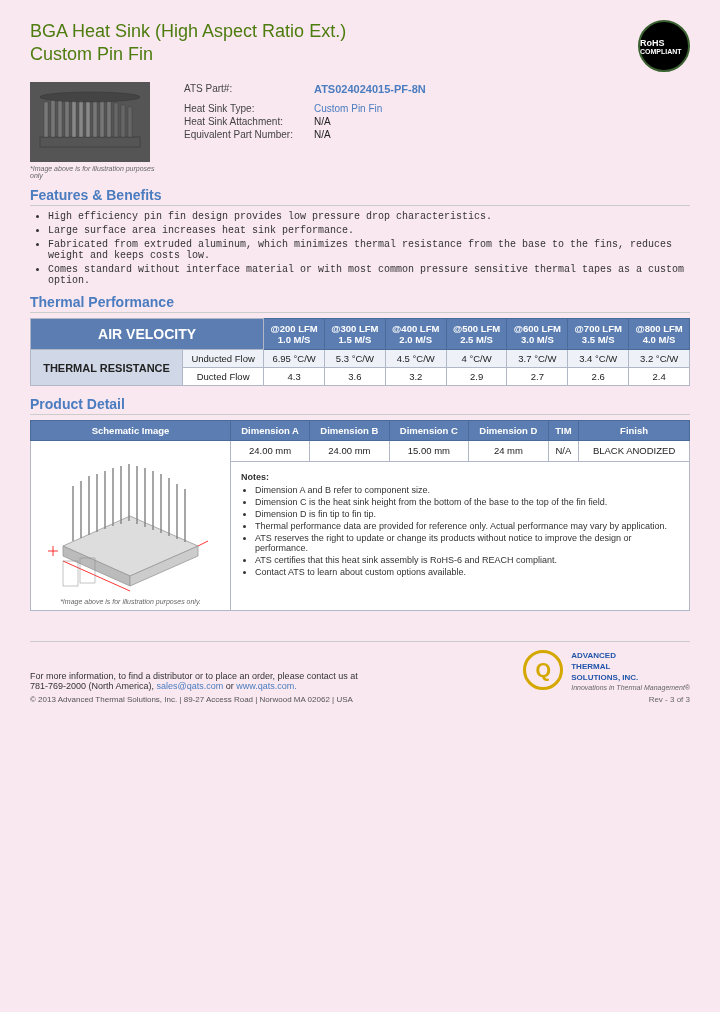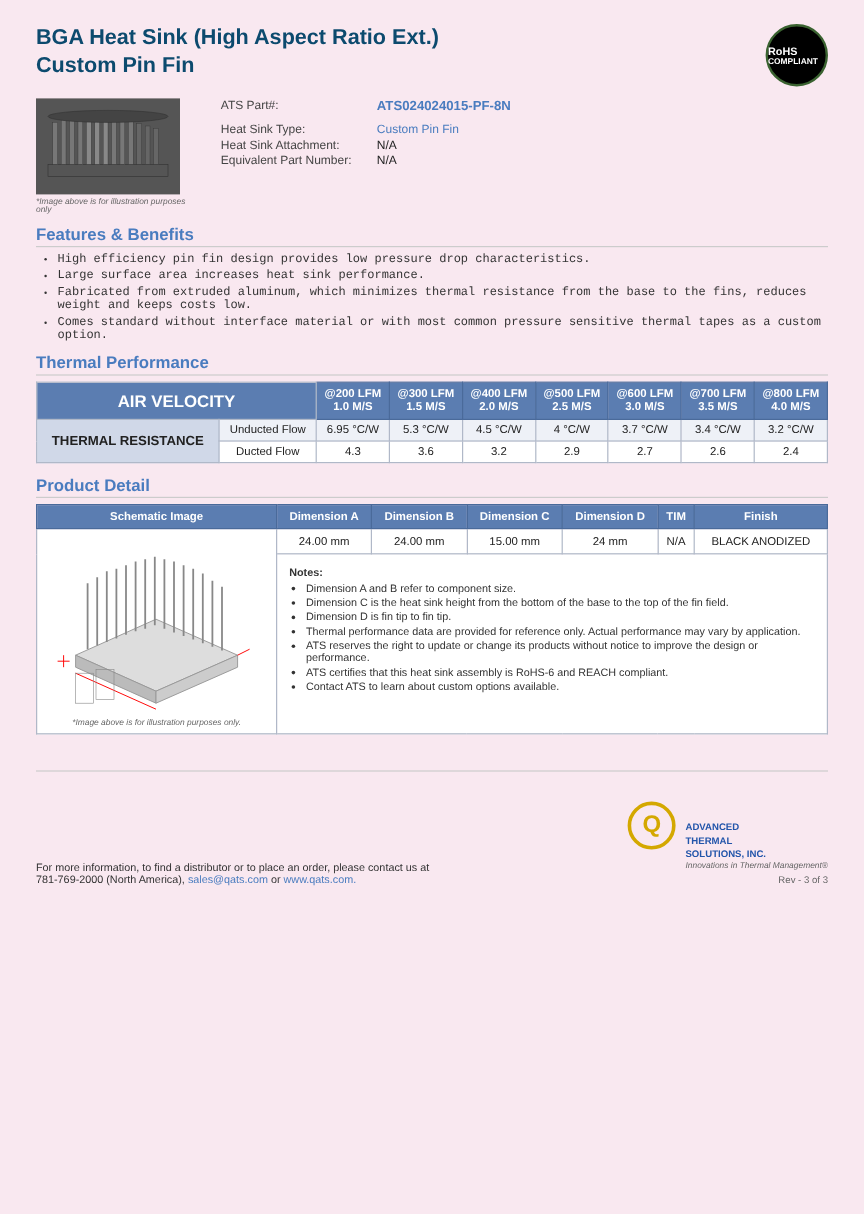--- a/index.html
+++ b/index.html
@@ -13,22 +13,22 @@
       padding: 20px 30px;
     }
     .header-section {
       display: flex;
       justify-content: space-between;
       align-items: flex-start;
       margin-bottom: 10px;
     }
     .title-block h1 {
       font-size: 18px;
-      font-weight: bold;
-      color: #0c4a6e;
+      font-weight: normal;
+      color: #4d7c0f;
       line-height: 1.3;
     }
     .rohs-badge {
       width: 52px;
       height: 52px;
       border-radius: 50%;
       background: #000000;
       display: flex;
       flex-direction: column;
       align-items: flex-start;
@@ -219,21 +219,20 @@
       justify-content: center;
       font-size: 20px;
       font-weight: bold;
       color: #d4a800;
     }
     .ats-text-block {
       font-size: 8px;
       color: #2255aa;
       font-weight: bold;
       line-height: 1.4;
-      margin-top: 33px;
     }
     .ats-tagline {
       font-size: 7px;
       color: #666;
       font-style: italic;
     }
     .page-number {
       font-size: 8px;
       color: #666;
       text-align: right;
@@ -456,20 +455,21 @@
 
 <div class="footer-section">
   <div>
     <div class="footer-text">
       <span>For more information, to find a distributor or to place an order, please contact us at</span><br>
       <span>781-769-2000 (North America),</span>
       <span class="link">sales@qats.com</span>
       <span>or</span>
       <span class="link">www.qats.com.</span>
     </div>
+    <div class="footer-copyright">© 2013 Advanced Thermal Solutions, Inc. | 89-27 Access Road | Norwood MA  02062 | USA</div>
   </div>
   <div>
     <div class="ats-logo">
       <div class="ats-q-logo">Q</div>
       <div>
         <div class="ats-text-block">
           <div>ADVANCED</div>
           <div>THERMAL</div>
           <div>SOLUTIONS, INC.</div>
         </div>

